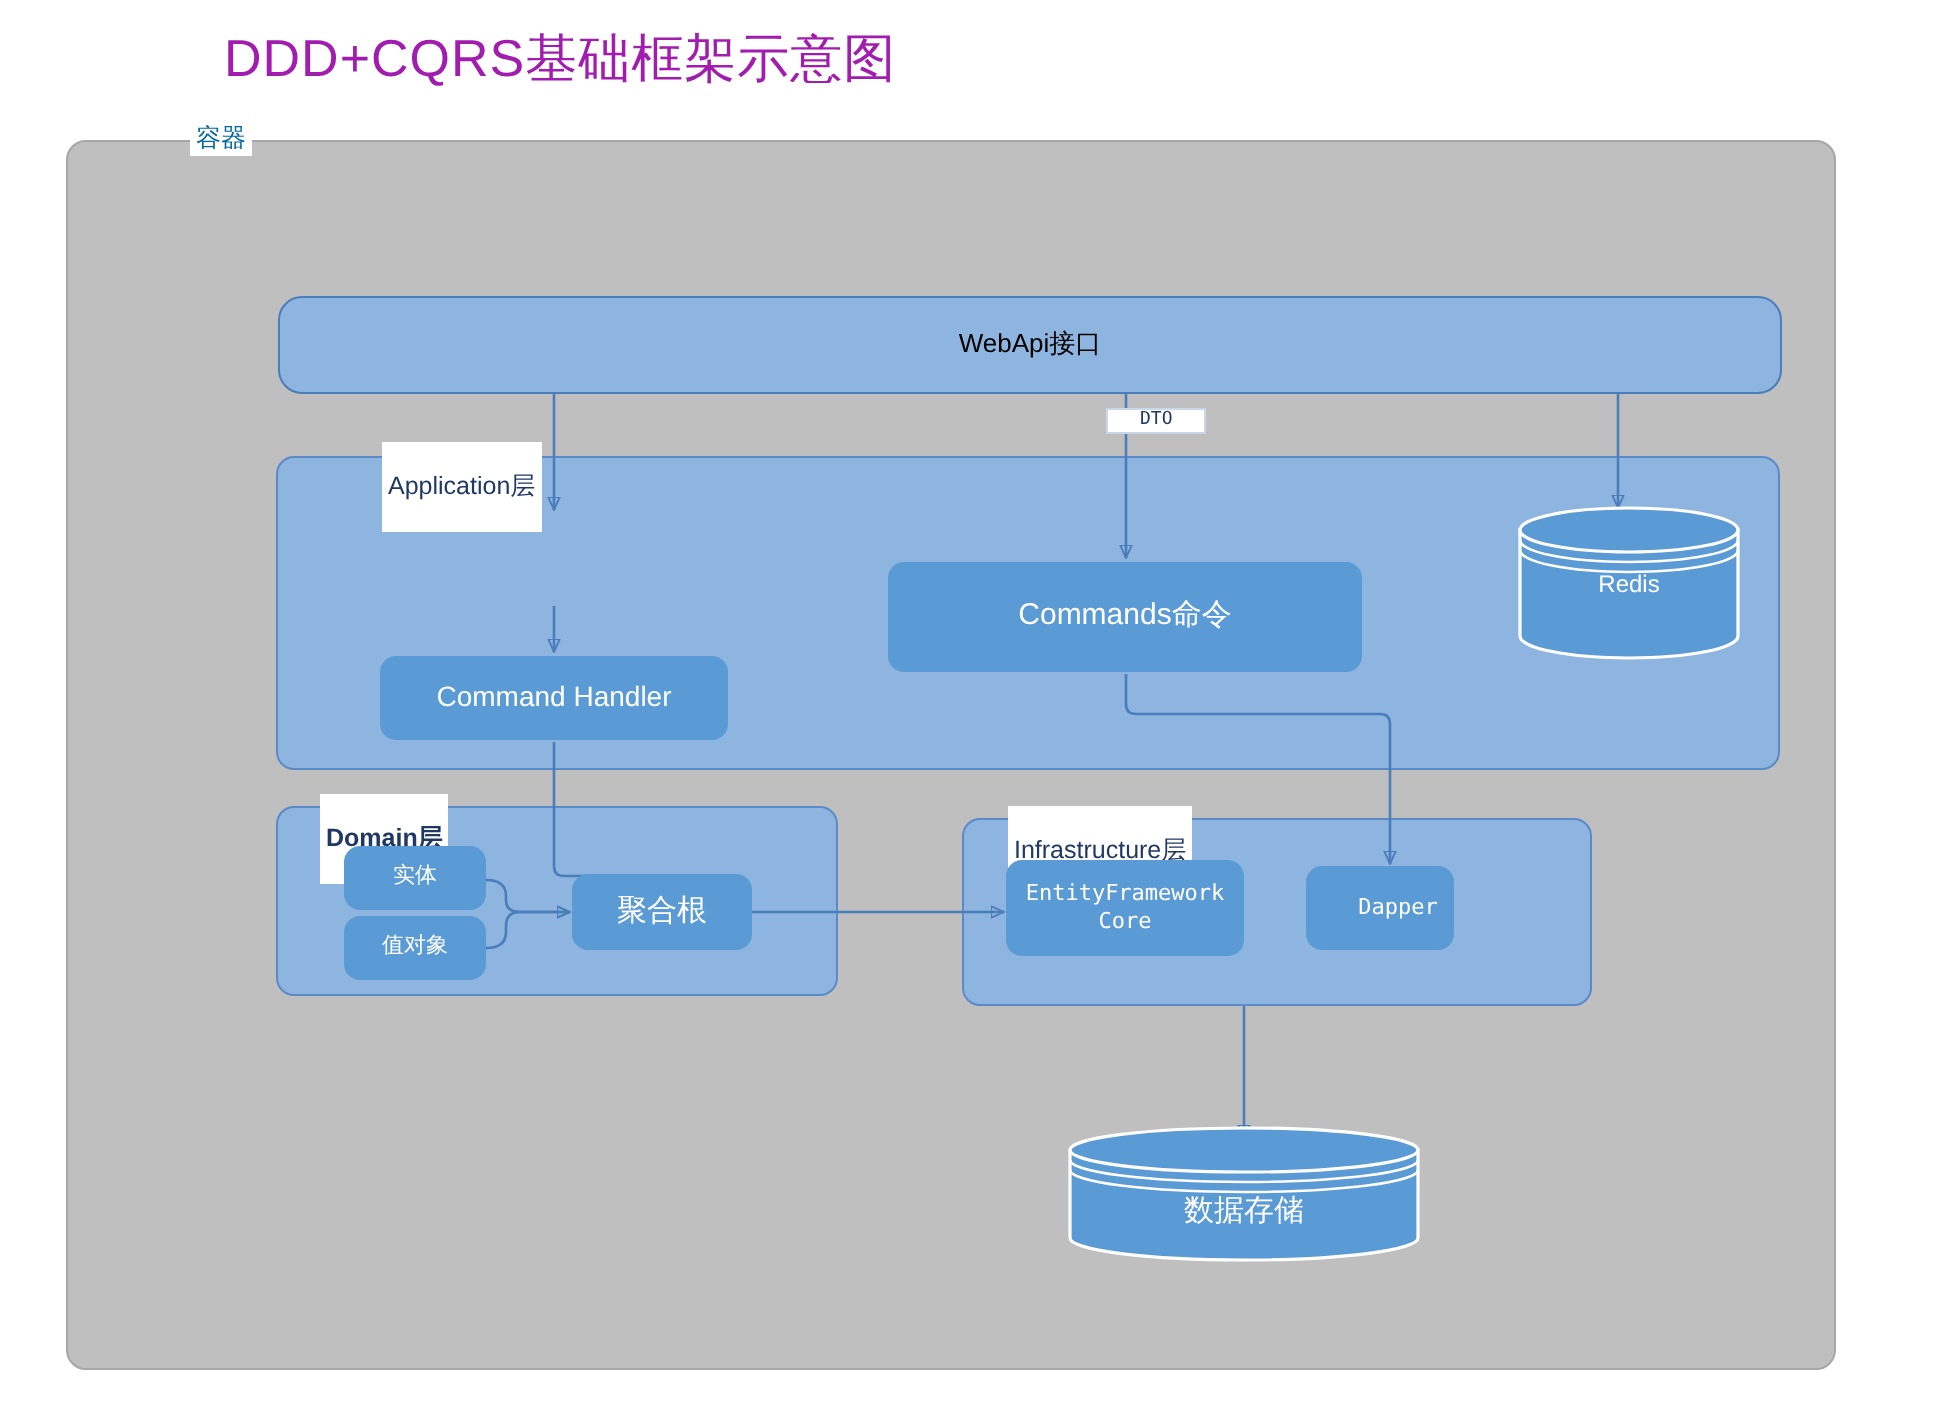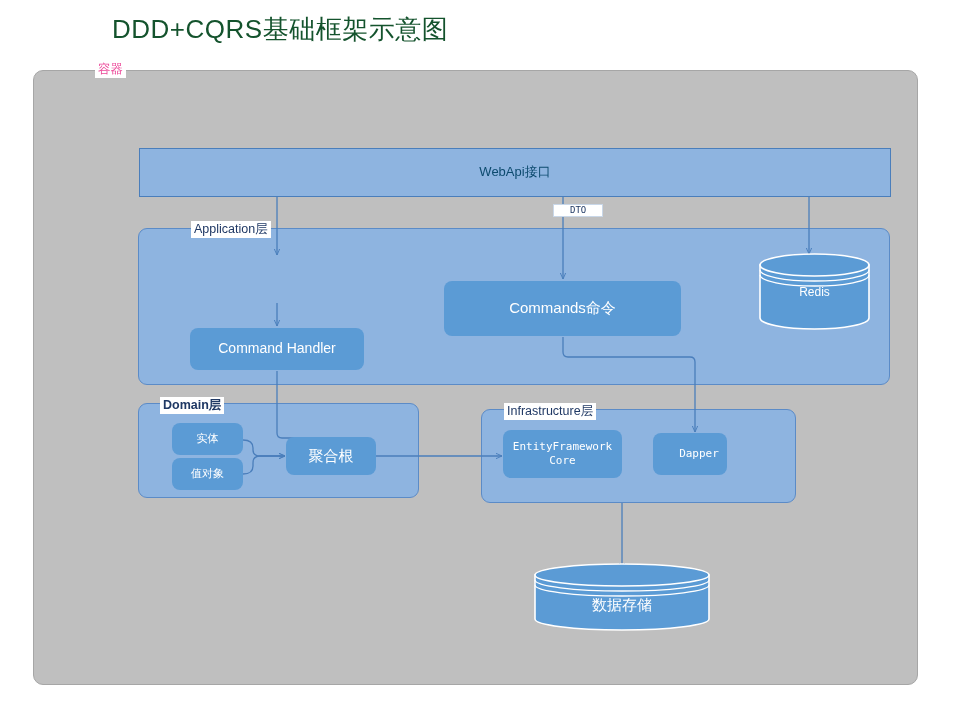--- a/index.html
+++ b/index.html
@@ -11,82 +11,82 @@
     position: relative;
     overflow: hidden;
     font-family: "Liberation Sans", "DejaVu Sans", sans-serif;
   }
   #stage { position: absolute; inset: 0; }
 
   .title {
     position: absolute;
     left: 112px; top: 12px;
     font-size: 26px;
-    color: #14532d;
+    color: #a21caf;
     letter-spacing: 0.5px;
     white-space: nowrap;
   }
 
   
   .container-box {
     position: absolute;
     left: 33px; top: 70px;
     width: 885px; height: 615px;
     background: #BFBFBF;
     border: 1px solid #A6A6A6;
     border-radius: 10px;
     box-sizing: border-box;
   }
   .container-label {
     position: absolute;
     left: 95px; top: 61px;
     background: #ffffff;
-    color: #ec4899;
+    color: #0369a1;
     font-size: 12.5px;
     padding: 1px 3px;
     line-height: 15px;
     white-space: nowrap;
   }
 
   
   .panel {
     position: absolute;
     background: #8EB4E0;
     border: 1px solid #5B8BC7;
     border-radius: 9px;
     box-sizing: border-box;
   }
   .panel-label {
     position: absolute;
     background: #ffffff;
     color: #1F3864;
     font-size: 12.5px;
     line-height: 15px;
-    padding: 1px 3px;
+    padding: 15px 3px;
     white-space: nowrap;
   }
 
   
   .box {
     position: absolute;
     background: #5B9BD5;
     border-radius: 8px;
     box-sizing: border-box;
     display: flex;
     align-items: center;
     justify-content: center;
     color: #ffffff;
     text-align: center;
     line-height: 1.25;
   }
   .box.flat {
-    border-radius: 0;
+    border-radius: 12px;
     background: #8EB4E0;
     border: 1px solid #4A7EBB;
-    color: #0c4a6e;
+    color: #000000;
   }
   .box.mono { font-family: "DejaVu Sans Mono", "Liberation Mono", monospace; }
 
   
   .cyl { position: absolute; }
   .cyl svg { display: block; overflow: visible; }
   .cyl-label {
     position: absolute;
     left: 0; right: 0;
     text-align: center;

